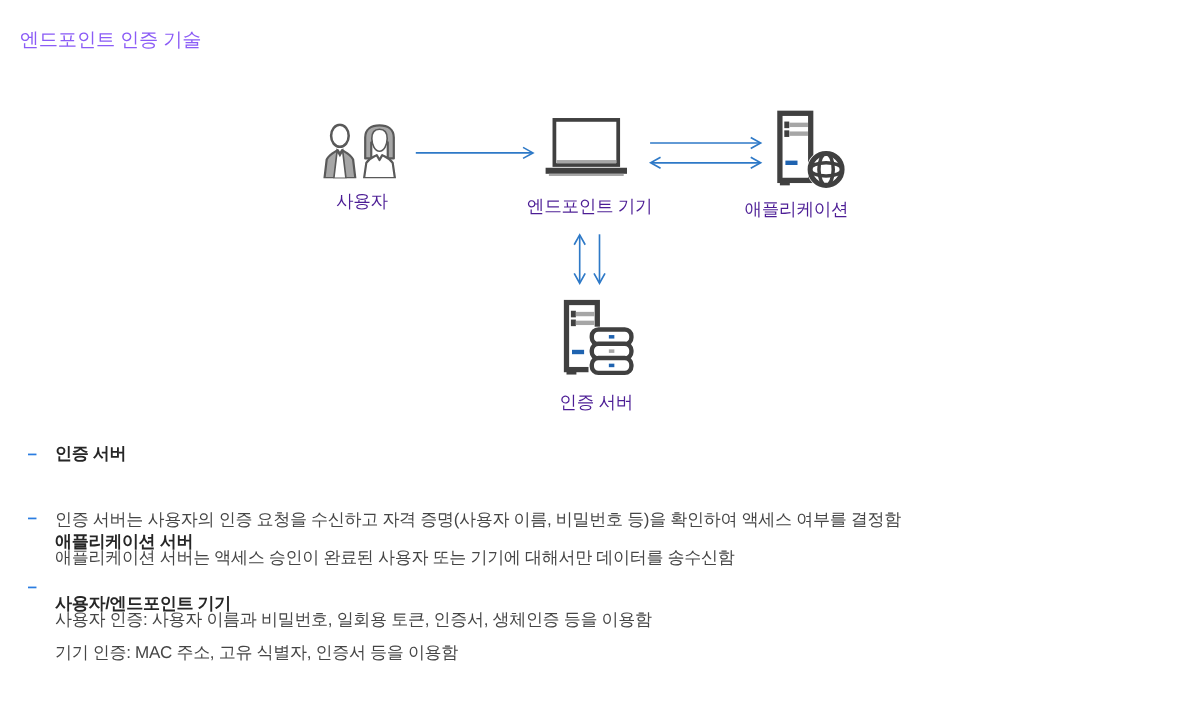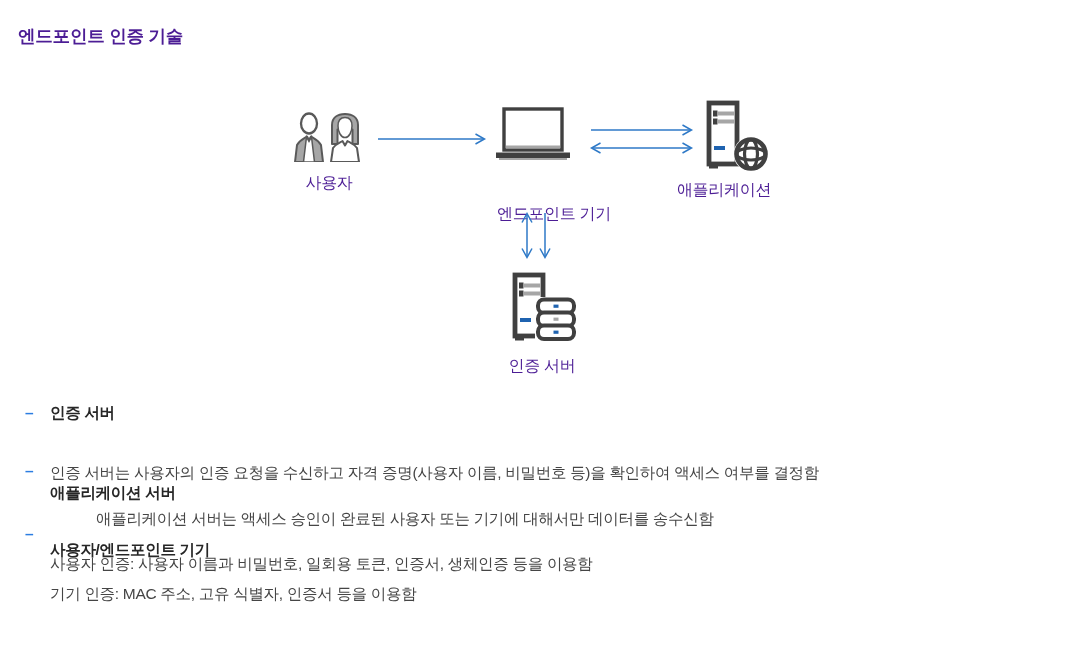--- a/index.html
+++ b/index.html
@@ -1,20 +1,20 @@
 <!DOCTYPE html>
 <html><head>
 <meta charset="utf-8">
 <style>
   html,body{margin:0;padding:0;background:#ffffff;}
   body{font-family:"Liberation Sans","DejaVu Sans",sans-serif;}
   .stage{position:relative;width:1074px;height:648px;background:#ffffff;overflow:hidden;}
 
-  .page-title{position:absolute;left:18px;top:24px;font-size:17.5px;font-weight:700;
-    color:#4c1d95;letter-spacing:-0.2px;}
+  .page-title{position:absolute;left:18px;top:24px;font-size:17.5px;font-weight:400;
+    color:#8b5cf6;letter-spacing:-0.2px;}
 
   .abs{position:absolute;}
   .node-label{position:absolute;font-size:16px;color:#4c1d95;text-align:center;letter-spacing:-0.3px;}
 
   .arrows{position:absolute;left:0;top:0;pointer-events:none;}
   .arrow{stroke:#2e79c7;stroke-width:1.5;fill:none;}
 
   .bullet-item{position:absolute;left:0;width:1074px;}
   .bullet-dash{position:absolute;left:25px;font-size:15.5px;font-weight:700;color:#2b7de1;line-height:20px;}
   .bullet-title{position:absolute;left:50px;font-size:15.5px;font-weight:700;color:#262626;line-height:20px;letter-spacing:-0.3px;}
@@ -41,21 +41,21 @@
       <path d="M38,50 L40,36 C43,31.5 47,30.5 49.5,29 L52,33.5 L54.5,29 C57,30.5 61,31.5 64,36 L66,50 Z" fill="#ffffff" stroke="#595959" stroke-width="2" stroke-linejoin="round"></path>
     </svg>
     <div class="node-label" style="left:279px;top:173px;width:100px;">사용자</div>
 
     <svg class="abs icon-svg" style="left:494px;top:106px;" width="78" height="56" viewBox="0 0 78 56">
       <rect x="10" y="3" width="58" height="41" fill="#ffffff" stroke="#404040" stroke-width="3.4"></rect>
       <rect x="12" y="39.5" width="54" height="3" fill="#a6a6a6"></rect>
       <rect x="2" y="46.5" width="74" height="5.5" fill="#404040"></rect>
       <rect x="5" y="52" width="68" height="2" fill="#a6a6a6"></rect>
     </svg>
-    <div class="node-label" style="left:479px;top:178px;width:150px;margin-top:26px;">엔드포인트 기기</div>
+    <div class="node-label" style="left:461px;top:178px;width:150px;">엔드포인트 기기</div>
 
     <svg class="abs icon-svg" style="left:702px;top:100px;" width="68" height="74" viewBox="0 0 68 74">
       <rect x="7" y="3" width="28" height="61" fill="#ffffff" stroke="#404040" stroke-width="4.8"></rect>
       <rect x="11" y="10.5" width="4.5" height="6" fill="#404040"></rect>
       <rect x="15.5" y="11.5" width="17" height="4" fill="#a6a6a6"></rect>
       <rect x="11" y="18.5" width="4.5" height="6" fill="#404040"></rect>
       <rect x="15.5" y="19.5" width="17" height="4" fill="#a6a6a6"></rect>
       <rect x="12" y="46" width="11" height="4" fill="#1f63b0"></rect>
       <rect x="7" y="64" width="9" height="4.5" fill="#404040"></rect>
       <circle cx="49" cy="54" r="17.5" fill="#ffffff"></circle>
@@ -113,21 +113,21 @@
 
     <div class="bullet-item">
       <span class="bullet-dash" style="top:403px;">–</span>
       <span class="bullet-title" style="top:403px;">인증 서버</span>
       <span class="bullet-line" style="top:429px;margin-top:34px;">인증 서버는 사용자의 인증 요청을 수신하고 자격 증명(사용자 이름, 비밀번호 등)을 확인하여 액세스 여부를 결정함</span>
     </div>
 
     <div class="bullet-item">
       <span class="bullet-dash" style="top:461px;">–</span>
       <span class="bullet-title" style="top:483px;text-align:right;">애플리케이션 서버</span>
-      <span class="bullet-line" style="top:509px;margin-left:46px;">애플리케이션 서버는 액세스 승인이 완료된 사용자 또는 기기에 대해서만 데이터를 송수신함</span>
+      <span class="bullet-line" style="top:498px;">애플리케이션 서버는 액세스 승인이 완료된 사용자 또는 기기에 대해서만 데이터를 송수신함</span>
     </div>
 
     <div class="bullet-item">
       <span class="bullet-dash" style="top:524px;">–</span>
       <span class="bullet-title" style="top:540px;">사용자/엔드포인트 기기</span>
       <span class="bullet-line" style="top:554px;">사용자 인증: 사용자 이름과 비밀번호, 일회용 토큰, 인증서, 생체인증 등을 이용함</span>
       <span class="bullet-line" style="top:584px;">기기 인증: MAC 주소, 고유 식별자, 인증서 등을 이용함</span>
     </div>
 
   </div>

